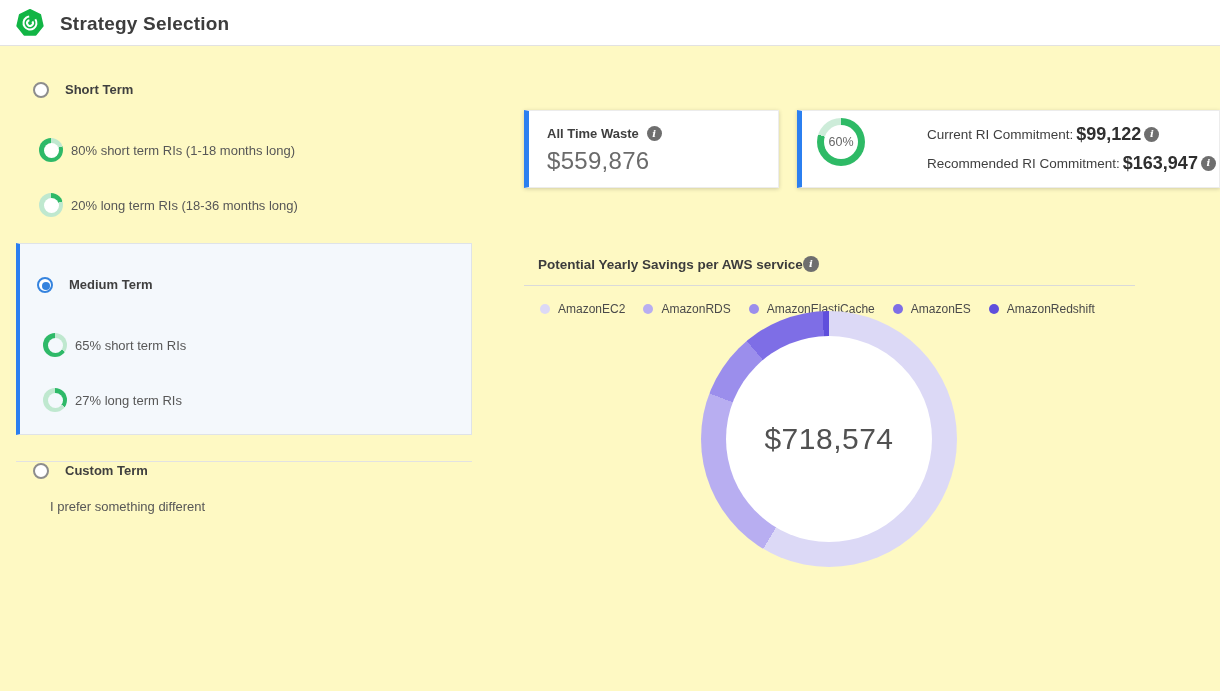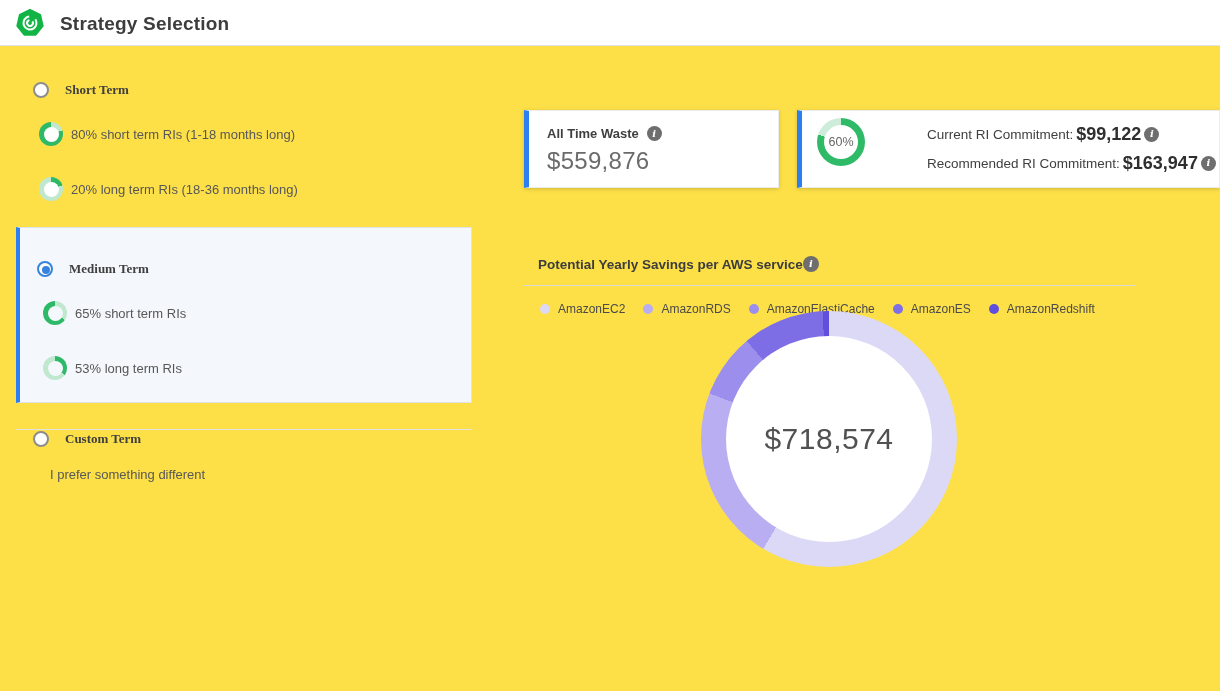--- a/index.html
+++ b/index.html
@@ -1,35 +1,35 @@
 <!DOCTYPE html>
 <html><head>
 <meta charset="utf-8">
 <style>
   * { margin:0; padding:0; box-sizing:border-box; }
   html,body { background:#fff; }
   body { font-family:"Liberation Sans","DejaVu Sans",sans-serif; }
-  #screen { position:relative; width:1220px; height:691px; background:#fde047; overflow:hidden; }
+  #screen { position:relative; width:1220px; height:691px; background:#fef9c3; overflow:hidden; }
 
   
   .header { position:absolute; top:0; left:0; width:1220px; height:46px; border-bottom:1px solid #e2e2e2; background:#fff; }
   .logo { position:absolute; left:16px; top:9px; width:28px; height:28px; }
   .page-title { position:absolute; left:60px; top:13px; font-size:19px; font-weight:700; color:#3d3d3d; letter-spacing:.2px; }
 
   
   .sidebar { position:absolute; left:16px; top:46px; width:456px; }
   .opt-header { display:flex; align-items:center; height:17px; }
-  .option > .opt-header { margin-top:35px;font-family:Liberation Serif, serif; }
+  .option > .opt-header { margin-top:35px; }
   .radio { width:16px; height:16px; border:2px solid #8d8d8d; border-radius:50%; margin-left:17px; margin-right:16px; flex:0 0 16px; position:relative; background:#fff; }
   .radio .dot { display:none; position:absolute; left:3px; top:3px; width:8px; height:8px; border-radius:50%; background:#3583de; }
   .option.selected .radio { border-color:#3583de; }
   .option.selected .radio .dot { display:block; }
   .opt-label { font-size:13px; font-weight:700; color:#3f3f3f; }
   .sub-row { display:flex; align-items:center; height:24px; margin-top:31px; }
-  .opt-header + .sub-row { margin-top:24px; }
+  .opt-header + .sub-row { margin-top:40px; }
   .ring { width:24px; height:24px; border-radius:50%; margin-left:23px; margin-right:8px; flex:0 0 24px; position:relative; }
   .ring .hole { position:absolute; left:4.5px; top:4.5px; right:4.5px; bottom:4.5px; border-radius:50%; background:#fff; }
   .option.selected .ring .hole { background:#f4f8fc; }
   .sub-label { font-size:13px; color:#575757; }
   .option.selected { margin-top:26px; background:#f4f8fc; border:1px solid #dfe3e8; border-left:4px solid #2b7ff0; padding:32px 0 22px; }
   .option.selected > .opt-header { margin-top:0; }
   .option.custom { border-top:1px solid #e2e2e2; margin-top:26px; }
   .option.custom > .opt-header { margin-top:0; }
   .opt-desc { font-size:13px; color:#575757; margin-left:34px; margin-top:20px; }
 
@@ -106,21 +106,21 @@
         <div class="sub-row">
           <span class="ring" style="background: conic-gradient(rgb(191, 232, 207) 0deg, rgb(191, 232, 207) 35%, rgb(46, 185, 104) 0deg, rgb(46, 185, 104) 100%);">
             <span class="hole"></span>
           </span>
           <span class="sub-label">65% short term RIs</span>
         </div>
         <div class="sub-row">
           <span class="ring" style="background: conic-gradient(rgb(46, 185, 104) 0deg, rgb(46, 185, 104) 35%, rgb(191, 232, 207) 0deg, rgb(191, 232, 207) 100%);">
             <span class="hole"></span>
           </span>
-          <span class="sub-label">53% long term RIs</span>
+          <span class="sub-label">27% long term RIs</span>
         </div>
       </div>
       <div class="option custom">
         <div class="opt-header">
           <span class="radio"></span>
           <span class="opt-label">Custom Term</span>
         </div>
         <div class="opt-desc">I prefer something different</div>
       </div>
     </div>

